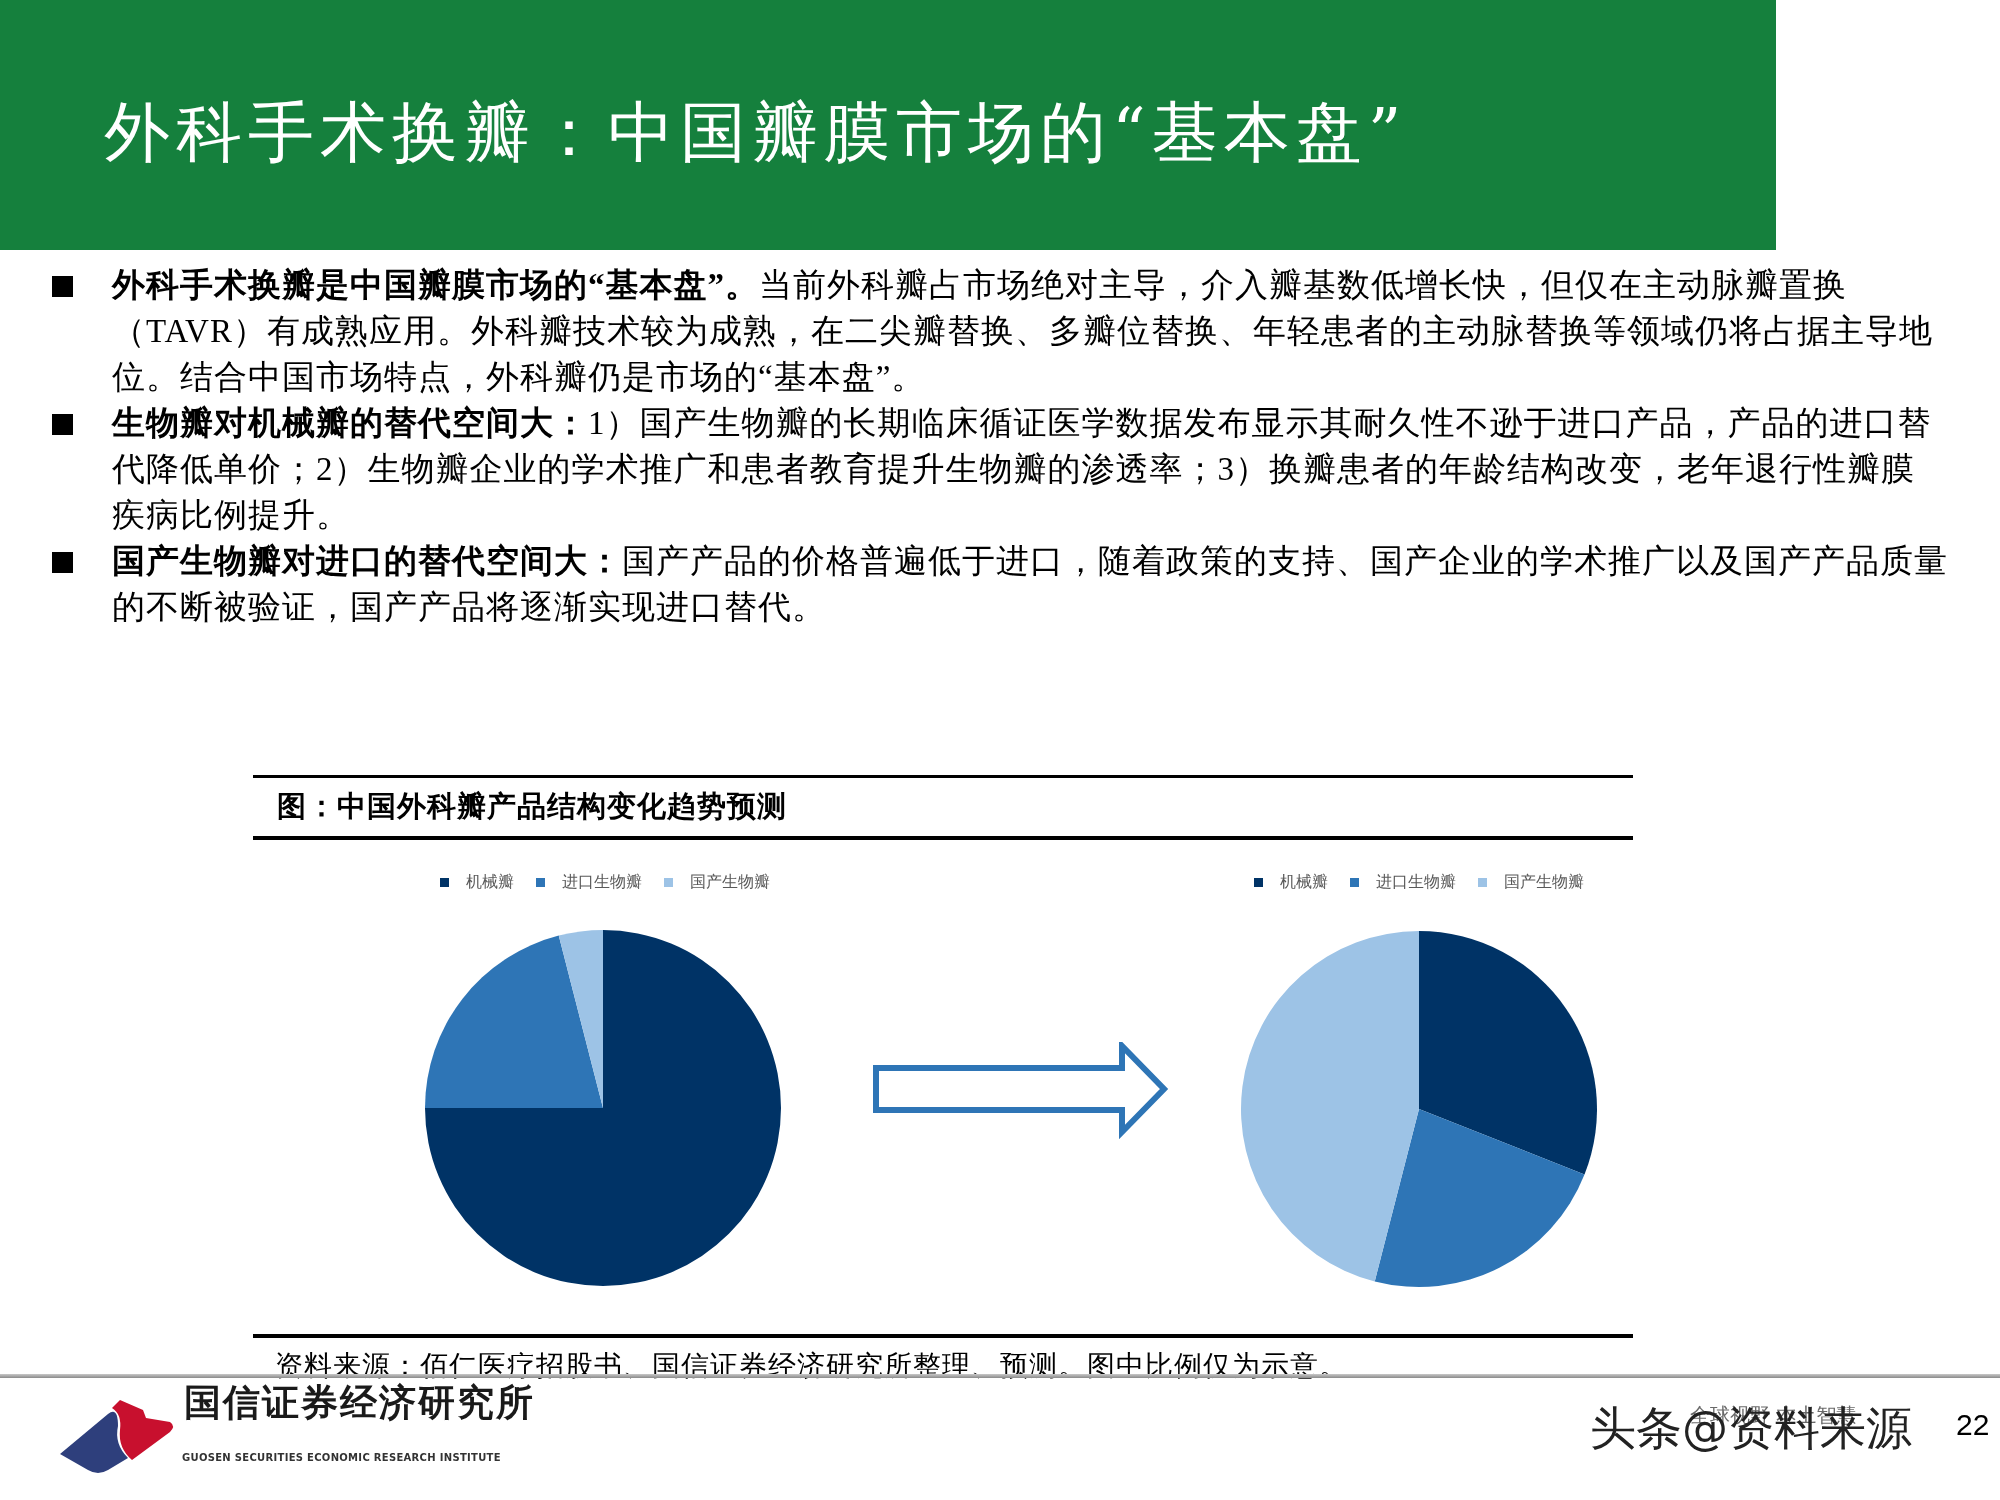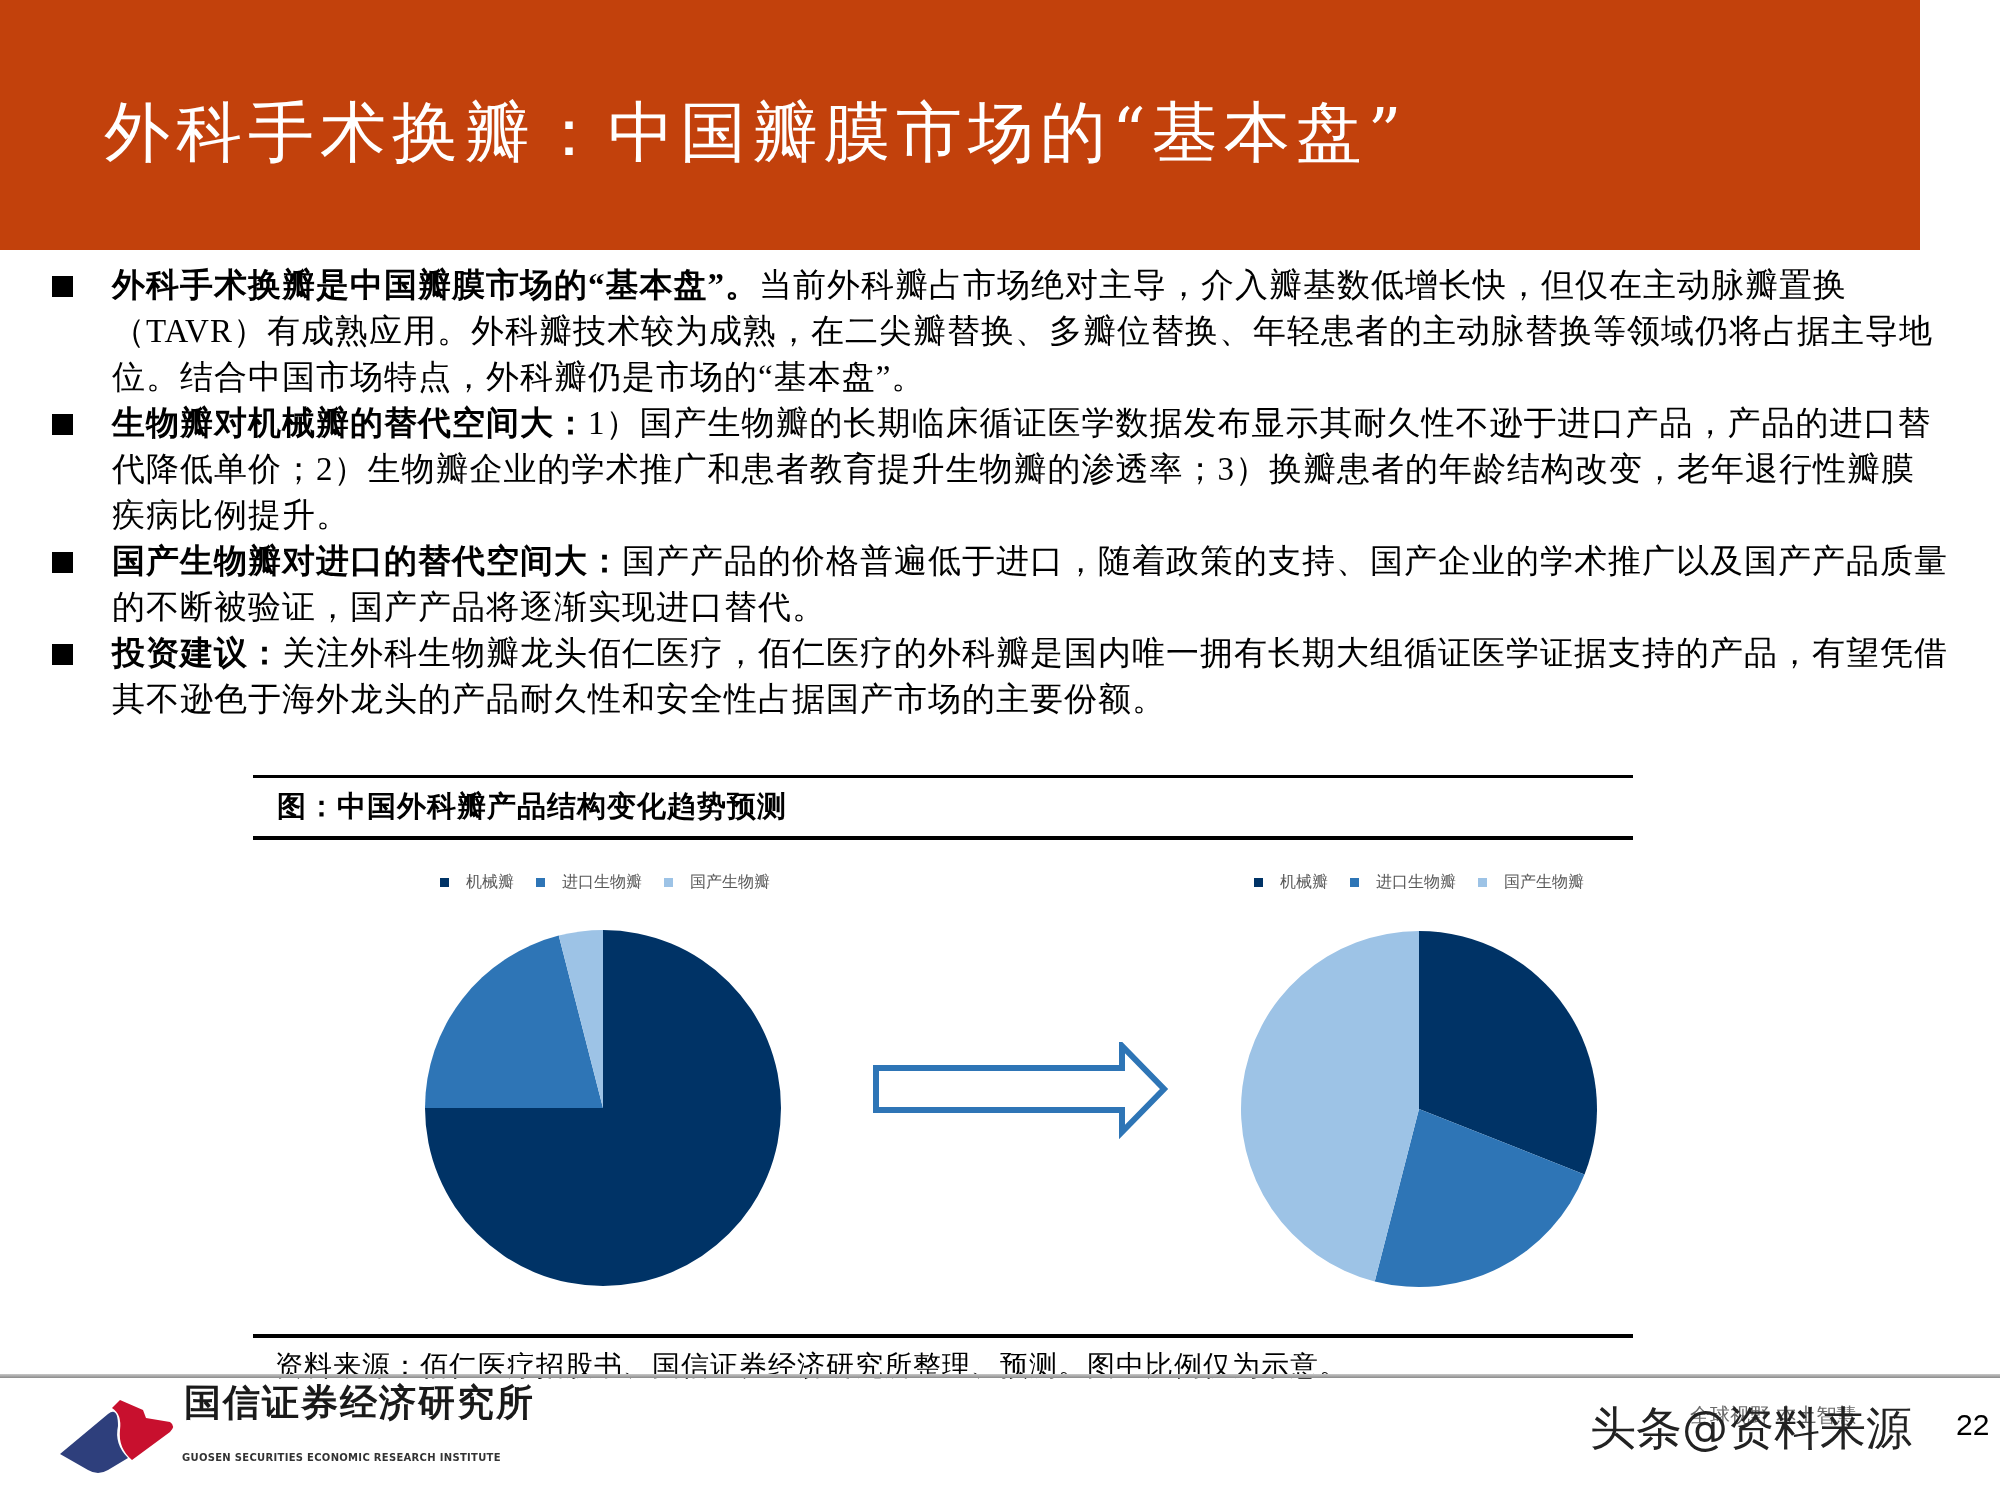--- a/index.html
+++ b/index.html
@@ -1,18 +1,18 @@
 <!DOCTYPE html>
 <html><head>
 <meta charset="utf-8">
 <style>
   html, body { margin:0; padding:0; }
   body { width:2000px; height:1500px; position:relative; background:#ffffff; overflow:hidden;
          font-family:"DejaVu Serif", "Liberation Serif", serif; color:#000; }
-  .header { position:absolute; left:0; top:0; width:1920px; height:250px; background:#c2410c; }
+  .header { position:absolute; left:0; top:0; width:1776px; height:250px; background:#15803d; }
   .header-title { position:absolute; left:104px; top:88px; font-size:66px; color:#ffffff; letter-spacing:6px;
                   font-family:"DejaVu Serif", serif; white-space:nowrap; }
   .bullets { position:absolute; left:48px; top:262px; width:1900px; }
   .bullet { position:relative; padding-left:64px; font-size:33px; line-height:46px; margin-bottom:0; letter-spacing:1px;font-family:Liberation Serif, serif; }
   .bullet .sq { position:absolute; left:4px; top:14px; width:21px; height:21px; background:#000; }
   .bullet .lead { font-weight:bold; }
   .bullet .risk-body { font-weight:bold; text-decoration:underline; text-decoration-thickness:3px; text-underline-offset:8px; }
   .chart-block { position:absolute; left:253px; top:775px; width:1380px; }
   .rule-top { position:absolute; left:0; top:0; width:1380px; height:3px; background:#000; }
   .chart-title { position:absolute; left:24px; top:12px; font-size:29px; font-weight:bold; white-space:nowrap; letter-spacing:1px; }
@@ -48,24 +48,20 @@
     <span class="sq"></span>
     <span class="lead">外科手术换瓣是中国瓣膜市场的“基本盘”。</span><span>当前外科瓣占市场绝对主导，介入瓣基数低增长快，但仅在主动脉瓣置换（TAVR）有成熟应用。外科瓣技术较为成熟，在二尖瓣替换、多瓣位替换、年轻患者的主动脉替换等领域仍将占据主导地位。结合中国市场特点，外科瓣仍是市场的“基本盘”。</span>
   </div>
   <div class="bullet">
     <span class="sq"></span>
     <span class="lead">生物瓣对机械瓣的替代空间大：</span><span>1）国产生物瓣的长期临床循证医学数据发布显示其耐久性不逊于进口产品，产品的进口替代降低单价；2）生物瓣企业的学术推广和患者教育提升生物瓣的渗透率；3）换瓣患者的年龄结构改变，老年退行性瓣膜疾病比例提升。</span>
   </div>
   <div class="bullet">
     <span class="sq"></span>
     <span class="lead">国产生物瓣对进口的替代空间大：</span><span>国产产品的价格普遍低于进口，随着政策的支持、国产企业的学术推广以及国产产品质量的不断被验证，国产产品将逐渐实现进口替代。</span>
-  </div>
-  <div class="bullet">
-    <span class="sq"></span>
-    <span class="lead">投资建议：</span><span>关注外科生物瓣龙头佰仁医疗，佰仁医疗的外科瓣是国内唯一拥有长期大组循证医学证据支持的产品，有望凭借其不逊色于海外龙头的产品耐久性和安全性占据国产市场的主要份额。</span>
   </div>
 </div>
 
 <div class="chart-block">
   <div class="rule-top"></div>
   <div class="chart-title">图：中国外科瓣产品结构变化趋势预测</div>
   <div class="rule-title"></div>
 </div>
 
 <div class="legend" style="left:440px; top:872px;">

